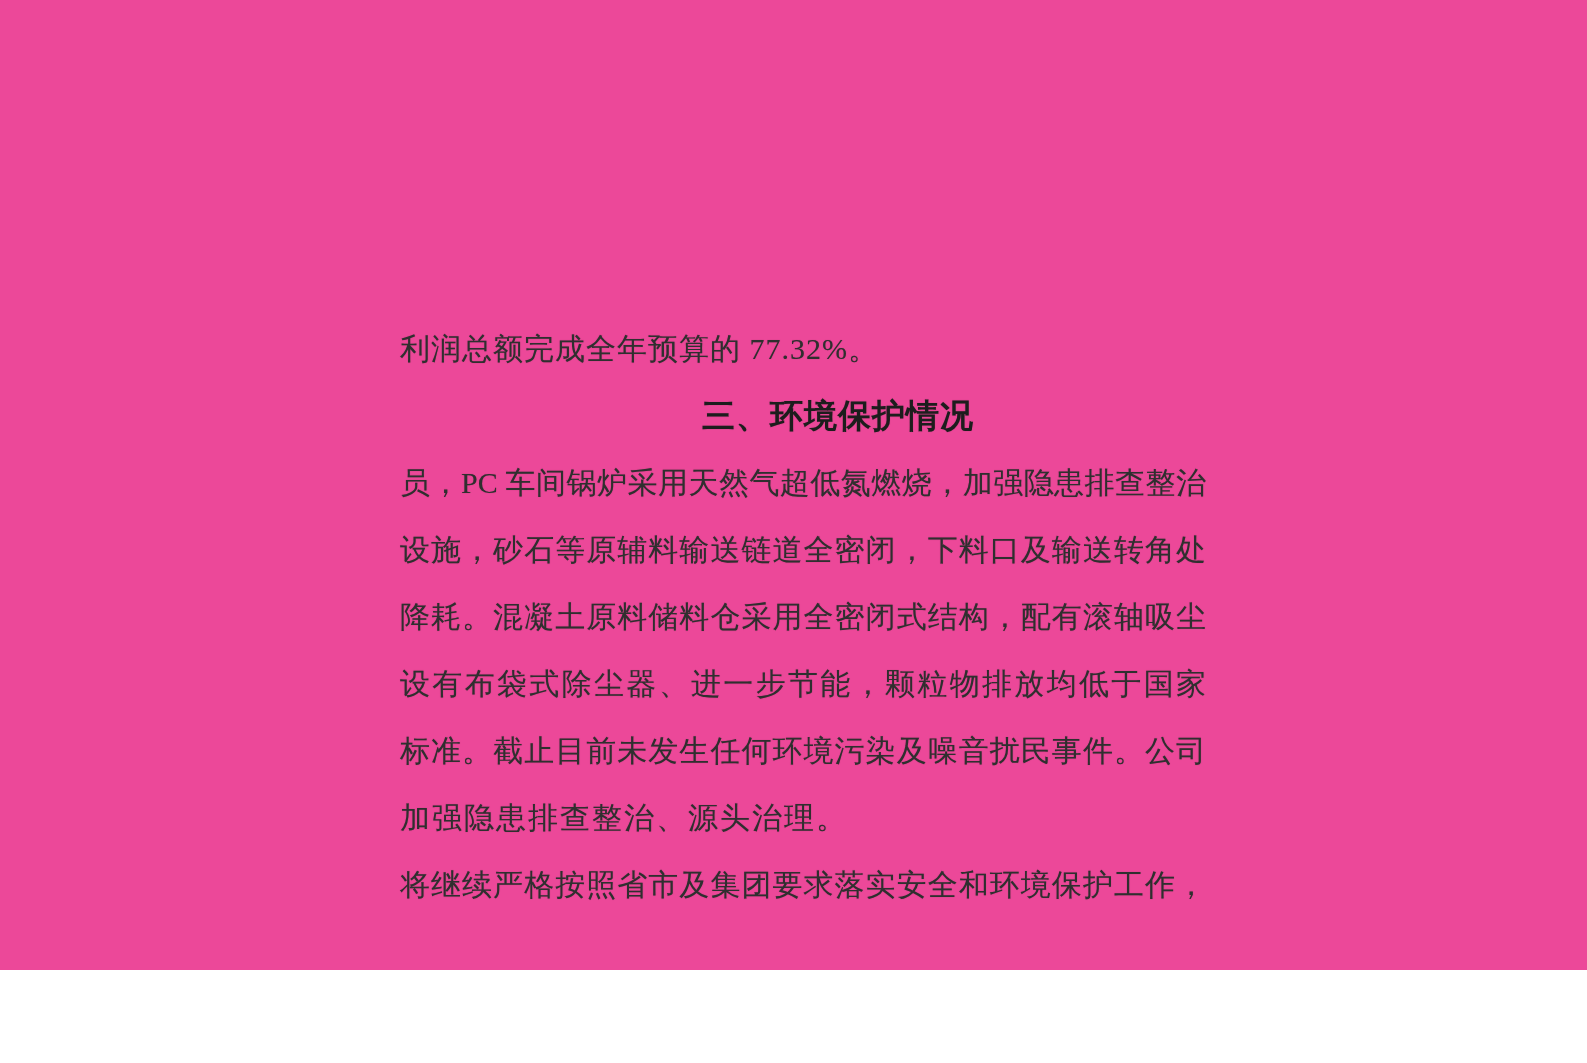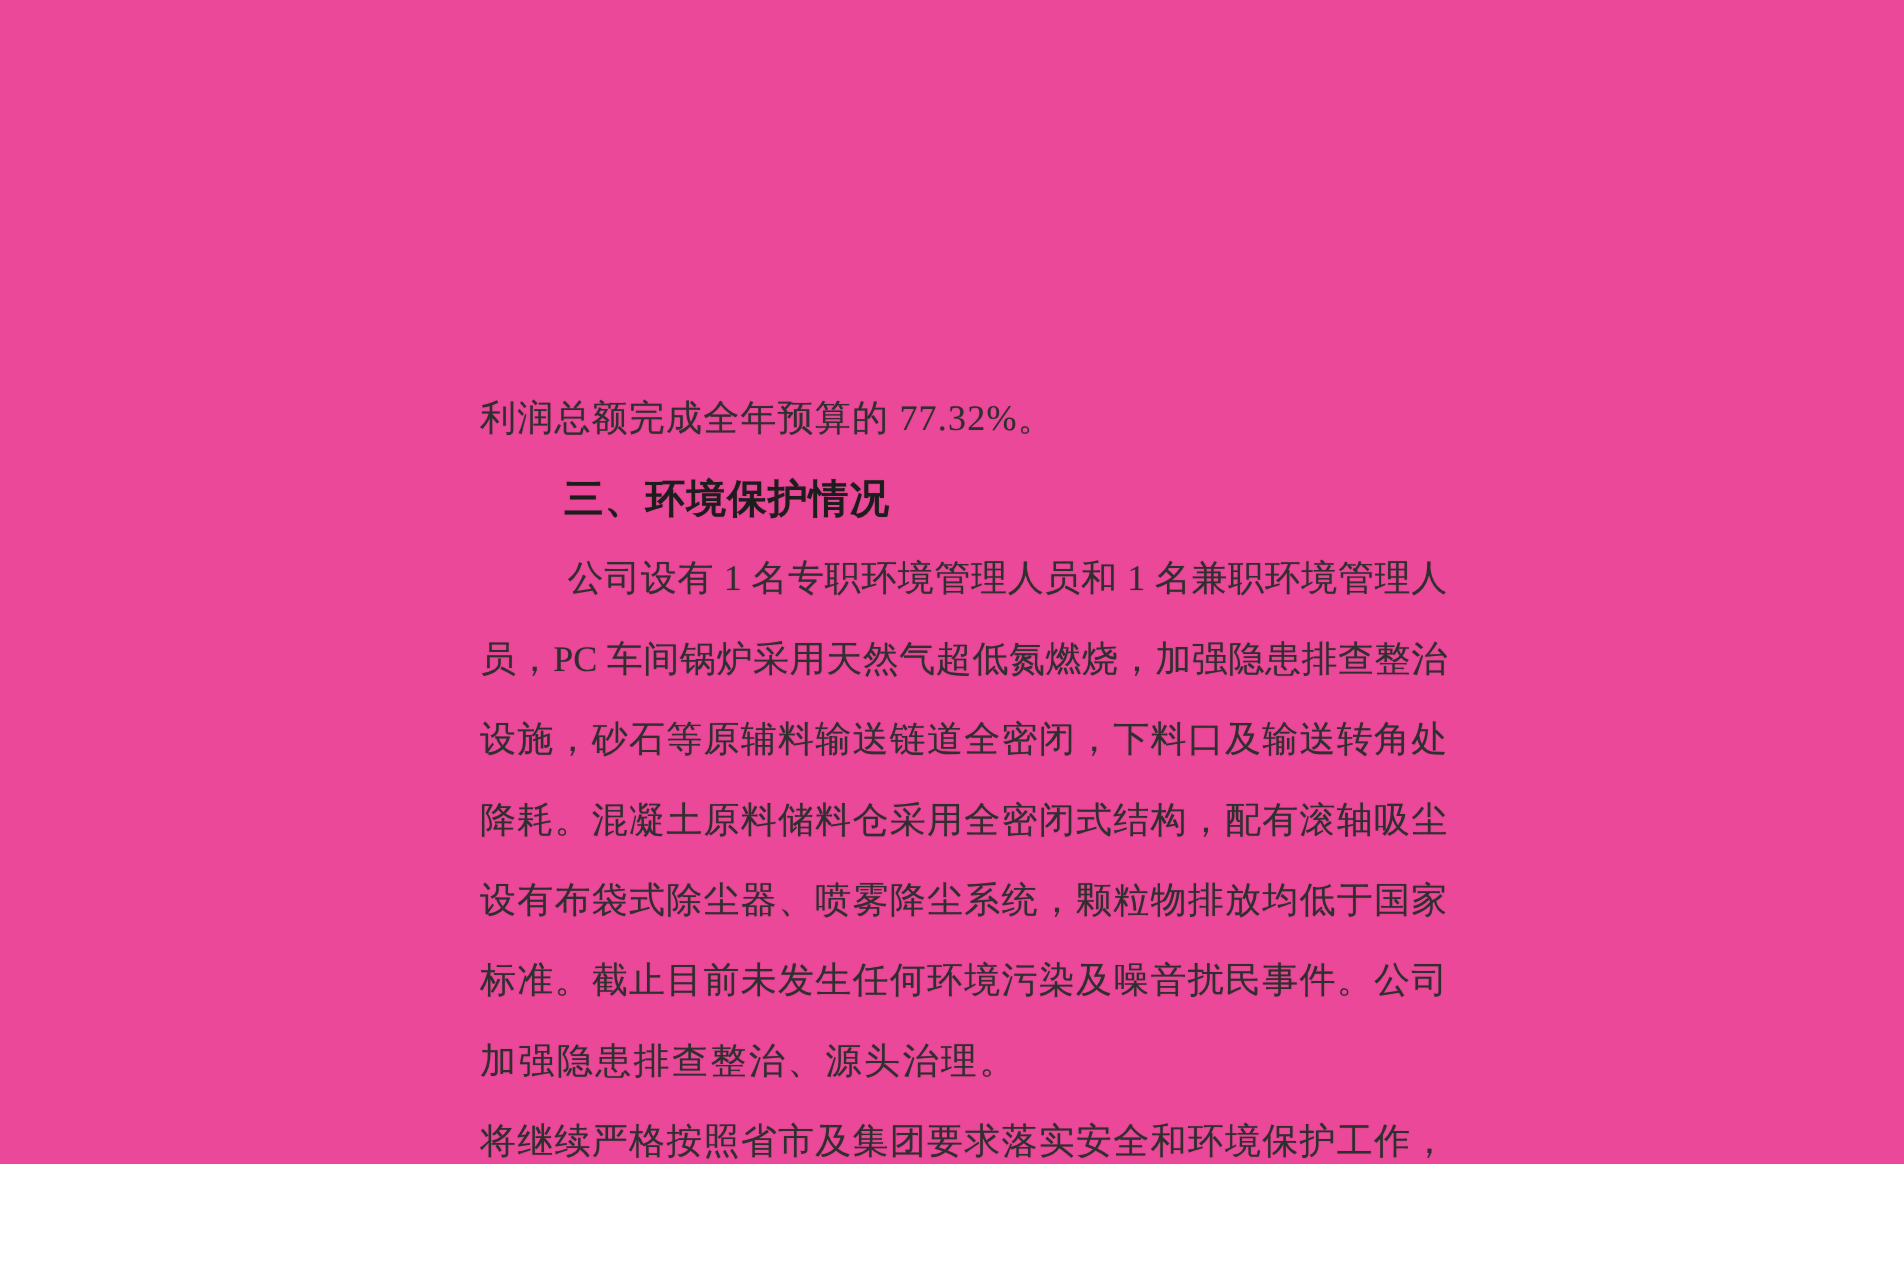--- a/index.html
+++ b/index.html
@@ -44,20 +44,21 @@
   .last-line {
     letter-spacing: 2px;
   }
   .heading-line {
     font-family: "DejaVu Sans", "Liberation Sans", sans-serif;
     font-weight: bold;
     color: #1d1d1d;
     font-size: 33px;
     letter-spacing: 1px;
     padding-left: 70px;
+    text-align: center;
   }
   .indent2 {
     padding-left: 73px;
   }
   
   .hand-marks {
     position: absolute;
     left: 0;
     top: 0;
     pointer-events: none;
@@ -66,30 +67,29 @@
 </head>
 <body>
 
 <div id="canvas">
 
   <div class="textblock">
     <div class="line left-line">利润总额完成全年预算的 77.32%。</div>
 
     <div class="line heading-line">三、环境保护情况</div>
 
-    <div class="line j indent2">公司设有 1 名专职环境管理人员和 1 名兼职环境管理人</div>
 
     <div class="line j">员，PC 车间锅炉采用天然气超低氮燃烧，加强隐患排查整治</div>
 
 
     <div class="line j">设施，砂石等原辅料输送链道全密闭，下料口及输送转角处</div>
 
     <div class="line j">降耗。混凝土原料储料仓采用全密闭式结构，配有滚轴吸尘</div>
 
-    <div class="line j">设有布袋式除尘器、喷雾降尘系统，颗粒物排放均低于国家</div>
+    <div class="line j">设有布袋式除尘器、进一步节能，颗粒物排放均低于国家</div>
 
     <div class="line j">标准。截止目前未发生任何环境污染及噪音扰民事件。公司</div>
 
     <div class="line last-line">加强隐患排查整治、源头治理。</div>
 
     <div class="line j">将继续严格按照省市及集团要求落实安全和环境保护工作，</div>
   </div>
 
   <svg class="hand-marks" width="1587" height="1063" viewBox="0 0 1587 1063">
 

